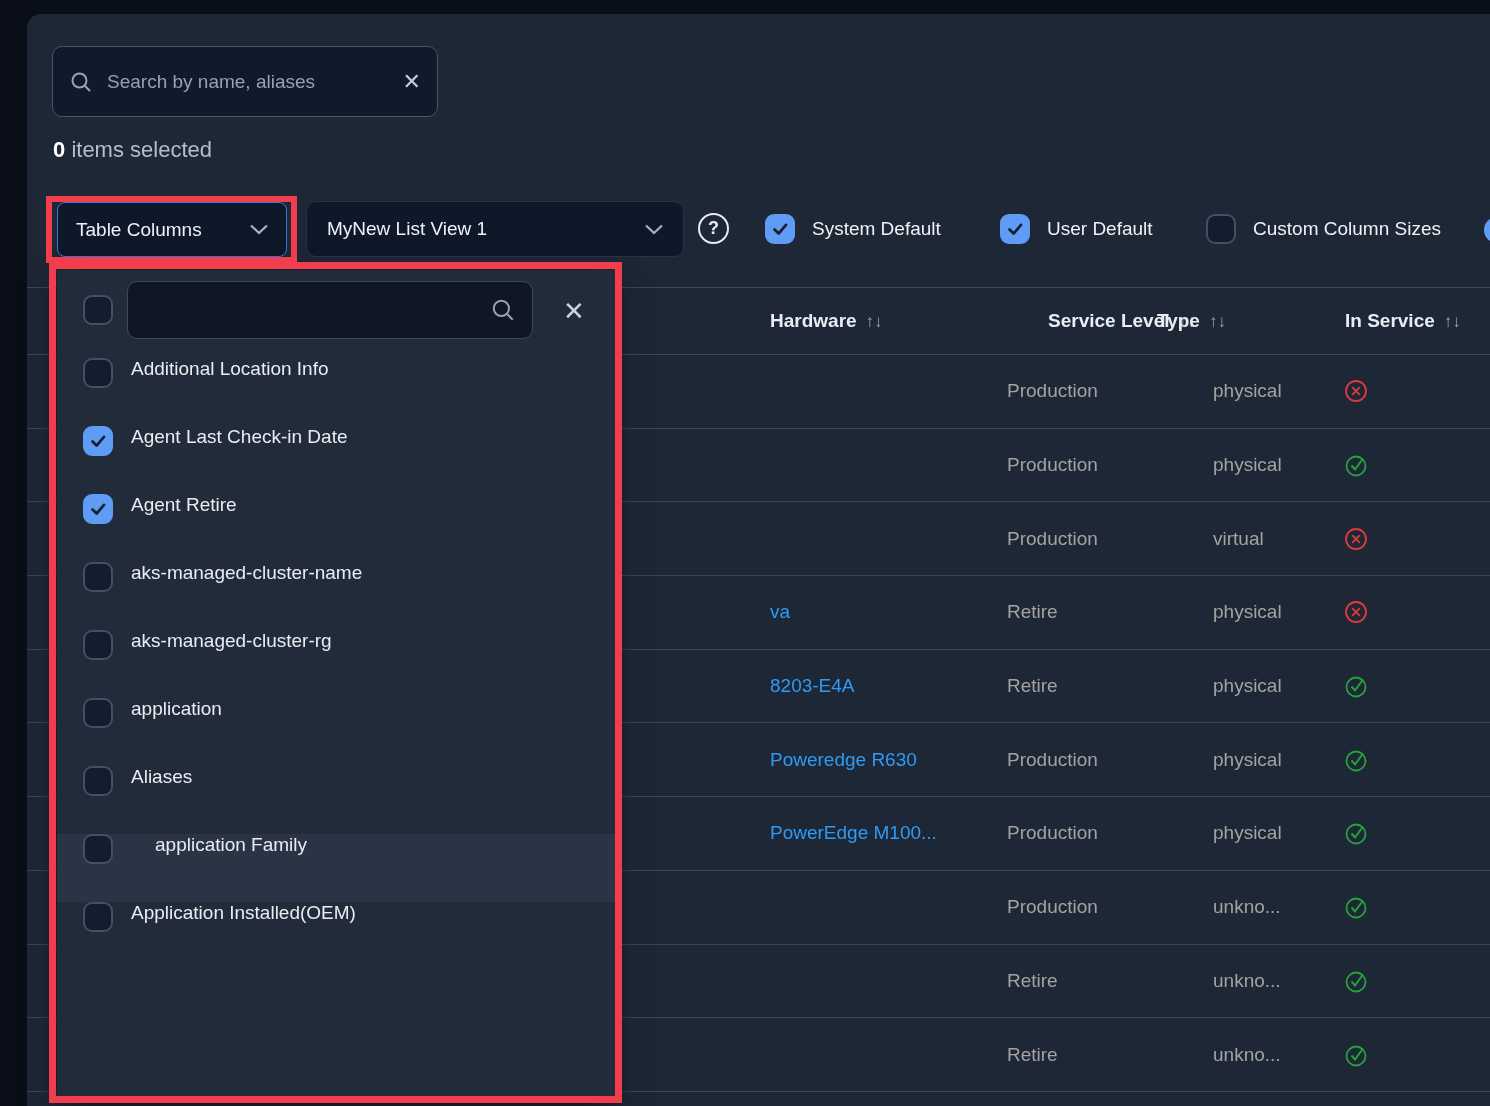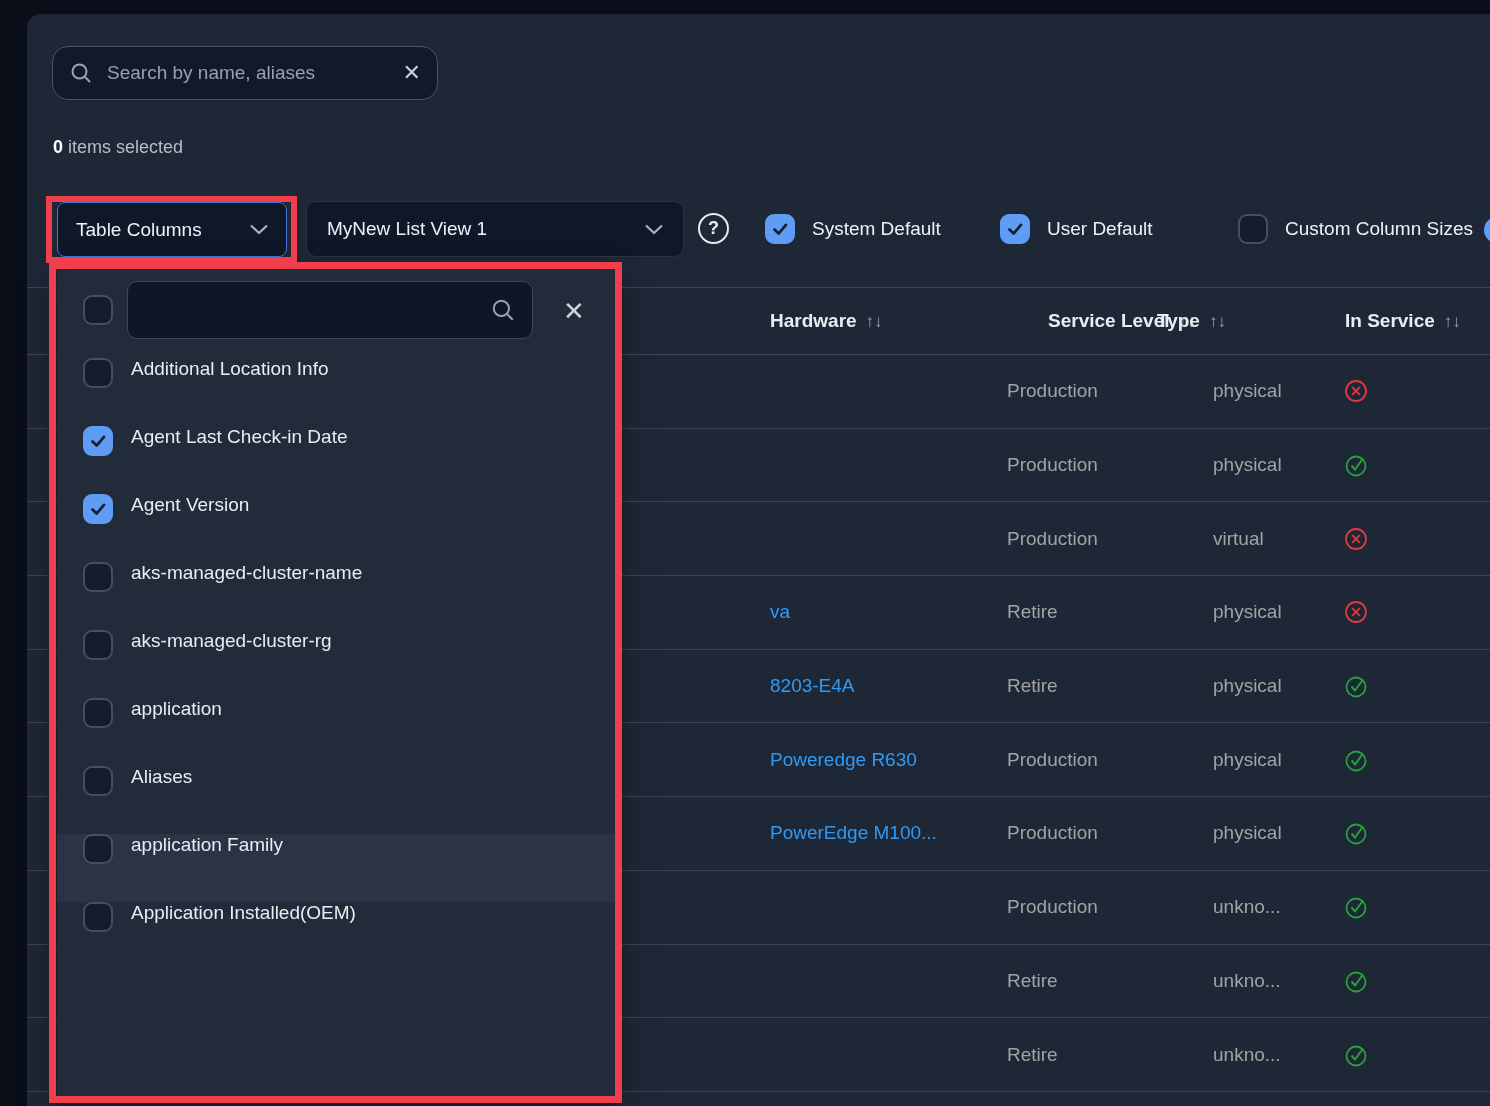--- a/index.html
+++ b/index.html
@@ -2,29 +2,29 @@
 <html><head>
 <meta charset="utf-8">
 <style>
   * { box-sizing: border-box; margin: 0; padding: 0; }
   body { background: #0a0e18; font-family: "Liberation Sans", sans-serif; }
   .stage { position: relative; width: 1490px; height: 1106px; background: #0a0e18; overflow: hidden; }
   .app-panel { position: absolute; left: 27px; top: 14px; width: 1463px; height: 1092px;
                background: #1e2736; border-radius: 14px 0 0 0; }
 
   
-  .search-box { position: absolute; left: 52px; top: 46px; width: 386px; height: 54px;
-                background: #111a2b; border: 1px solid #4a5464; border-radius: 16px;
+  .search-box { position: absolute; left: 52px; top: 46px; width: 386px; height: 71px;
+                background: #111a2b; border: 1px solid #4a5464; border-radius: 10px;
                 display: flex; align-items: center; padding: 0 16px; z-index: 2; }
   .search-box input { flex: 1; background: transparent; border: none; outline: none;
                       color: #e8ebf1; font-size: 19px; font-family: "Liberation Sans", sans-serif; margin-left: 14px; }
   .search-box input::placeholder { color: #98a1b0; }
   .icon-x { color: #c7cdd8; font-size: 22px; line-height: 1; cursor: pointer; }
 
-  .selection { position: absolute; left: 53px; top: 137px; font-size: 18px; color: #b6bdc9; z-index: 2; }
+  .selection { position: absolute; left: 53px; top: 137px; font-size: 22px; color: #b6bdc9; z-index: 2; }
   .selection b { color: #ffffff; font-weight: 700; }
 
   
   .btn-table-columns { position: absolute; left: 57px; top: 202px; width: 230px; height: 55px;
                        background: #0f1829; border: 1px solid #3f74d8; border-radius: 8px;
                        display: flex; align-items: center; justify-content: space-between;
                        padding: 0 18px; color: #eef1f5; font-size: 19px; z-index: 2; cursor: pointer; }
   .select-listview { position: absolute; left: 306px; top: 201px; width: 378px; height: 56px;
                      background: #0f1829; border: 1px solid #2a3344; border-radius: 10px;
                      display: flex; align-items: center; justify-content: space-between;
@@ -64,21 +64,21 @@
   .panel-head .cb { position: absolute; left: 26px; top: 25px; }
   .panel-search { position: absolute; left: 70px; top: 11px; width: 406px; height: 58px;
                   background: #0f1727; border: 1px solid #3e4859; border-radius: 10px;
                   display: flex; align-items: center; padding: 0 16px; }
   .panel-search input { flex: 1; background: transparent; border: none; outline: none;
                         color: #e8ebf1; font-size: 19px; font-family: "Liberation Sans", sans-serif; }
   .panel-close { position: absolute; left: 500px; top: 24px; width: 34px; height: 34px;
                  color: #ccd2dc; font-size: 26px; line-height: 34px; text-align: center; cursor: pointer; }
   .panel-list { position: absolute; left: 0; top: 88px; width: 100%; }
   .p-item { position: relative; height: 68px; display: flex; align-items: flex-start; cursor: pointer; }
-  .p-item.hl { background: #2a3444; }
+  .p-item.hl { background: #2a3444; gap: 24px; }
   .p-item .cb { margin-left: 26px; }
   .p-item .p-lbl { margin-left: 18px; color: #e9ecf1; font-size: 19px; white-space: nowrap; }
 
   
   .anno { position: absolute; border: 6px solid #f23d4d; z-index: 10; pointer-events: none; }
   .anno1 { left: 46px; top: 196px; width: 251px; height: 67px; }
   .anno2 { left: 49px; top: 262px; width: 573px; height: 841px; border-width: 7px; }
 
   svg { display: block; }
 </style>
@@ -136,21 +136,21 @@
         <span class="lbl">System Default</span>
       </div>
       <div class="toolbar-check" style="left: 1000px;">
         <div class="cb checked">
           <svg width="22" height="22" viewBox="0 0 24 24" fill="none" stroke="#16202f" stroke-width="3" stroke-linecap="round" stroke-linejoin="round">
             <path d="M6 12.5 L10.5 17 L18.5 7.5"></path>
           </svg>
         </div>
         <span class="lbl">User Default</span>
       </div>
-      <div class="toolbar-check" style="left: 1206px; margin-left: 32px;">
+      <div class="toolbar-check" style="left: 1206px;">
         <div class="cb unchecked"></div>
         <span class="lbl">Custom Column Sizes</span>
       </div>
     </div>
   <div class="edge-dot"></div>
 
   <div class="tbl-header" id="table-header">
       <div class="hcell" style="left: 743px;"><span>Hardware</span><span class="sort-glyph">↑↓</span></div>
       <div class="hcell" style="left: 980px; margin-left: 41px;"><span>Service Level</span><span class="sort-glyph">↑↓</span></div>
       <div class="hcell" style="left: 1130px;"><span>Type</span><span class="sort-glyph">↑↓</span></div>
@@ -292,21 +292,21 @@
             </svg>
           </div>
           <span class="p-lbl">Agent Last Check-in Date</span>
         </div>
         <div class="p-item">
           <div class="cb checked">
             <svg width="22" height="22" viewBox="0 0 24 24" fill="none" stroke="#16202f" stroke-width="3" stroke-linecap="round" stroke-linejoin="round">
               <path d="M6 12.5 L10.5 17 L18.5 7.5"></path>
             </svg>
           </div>
-          <span class="p-lbl">Agent Version</span>
+          <span class="p-lbl">Agent Retire</span>
         </div>
         <div class="p-item">
           <div class="cb unchecked"></div>
           <span class="p-lbl">aks-managed-cluster-name</span>
         </div>
         <div class="p-item">
           <div class="cb unchecked"></div>
           <span class="p-lbl">aks-managed-cluster-rg</span>
         </div>
         <div class="p-item">

